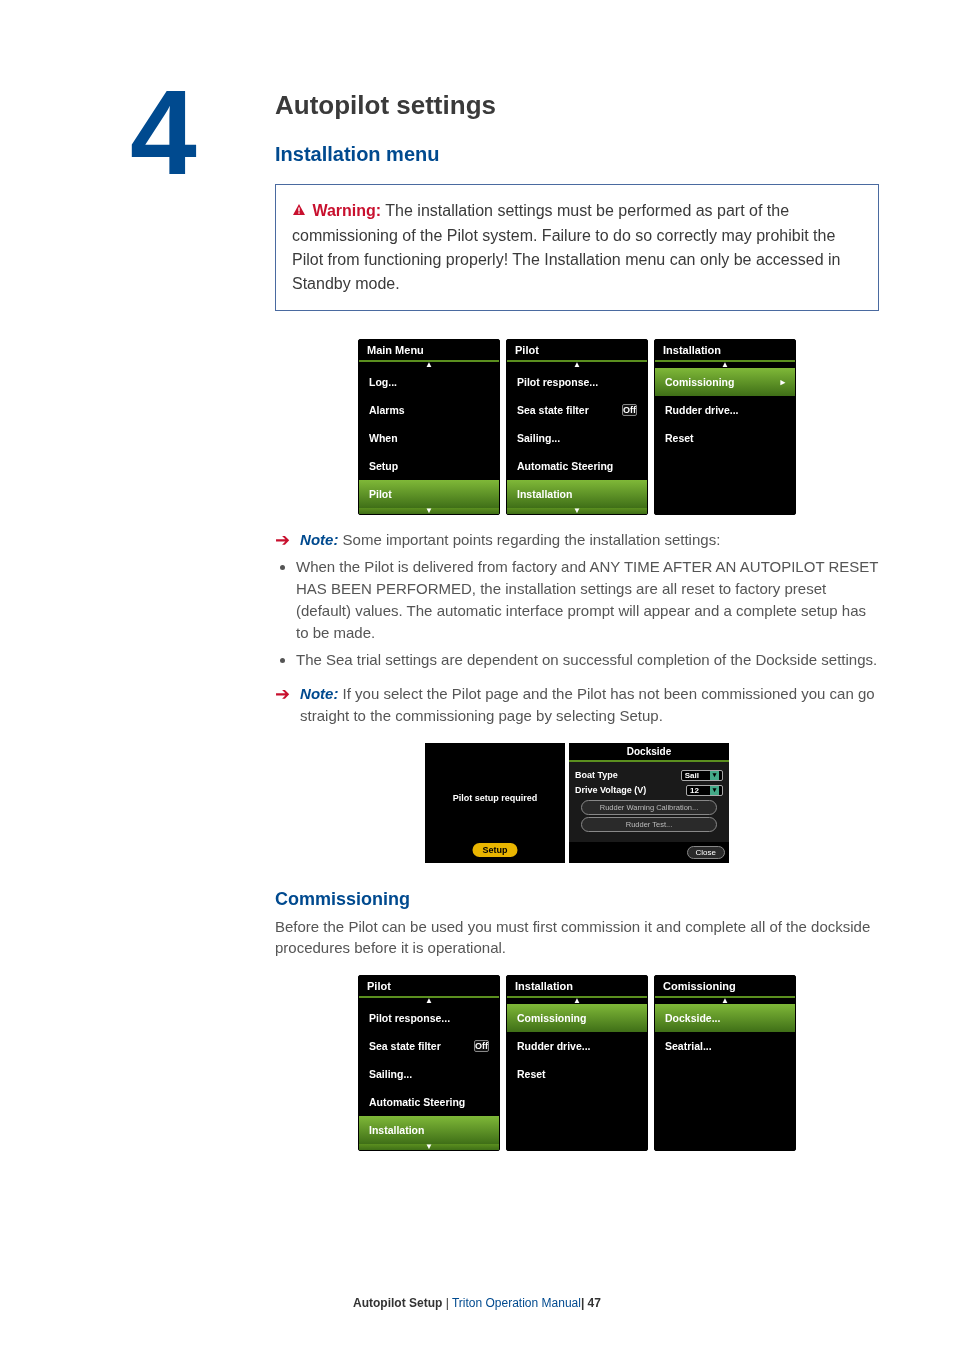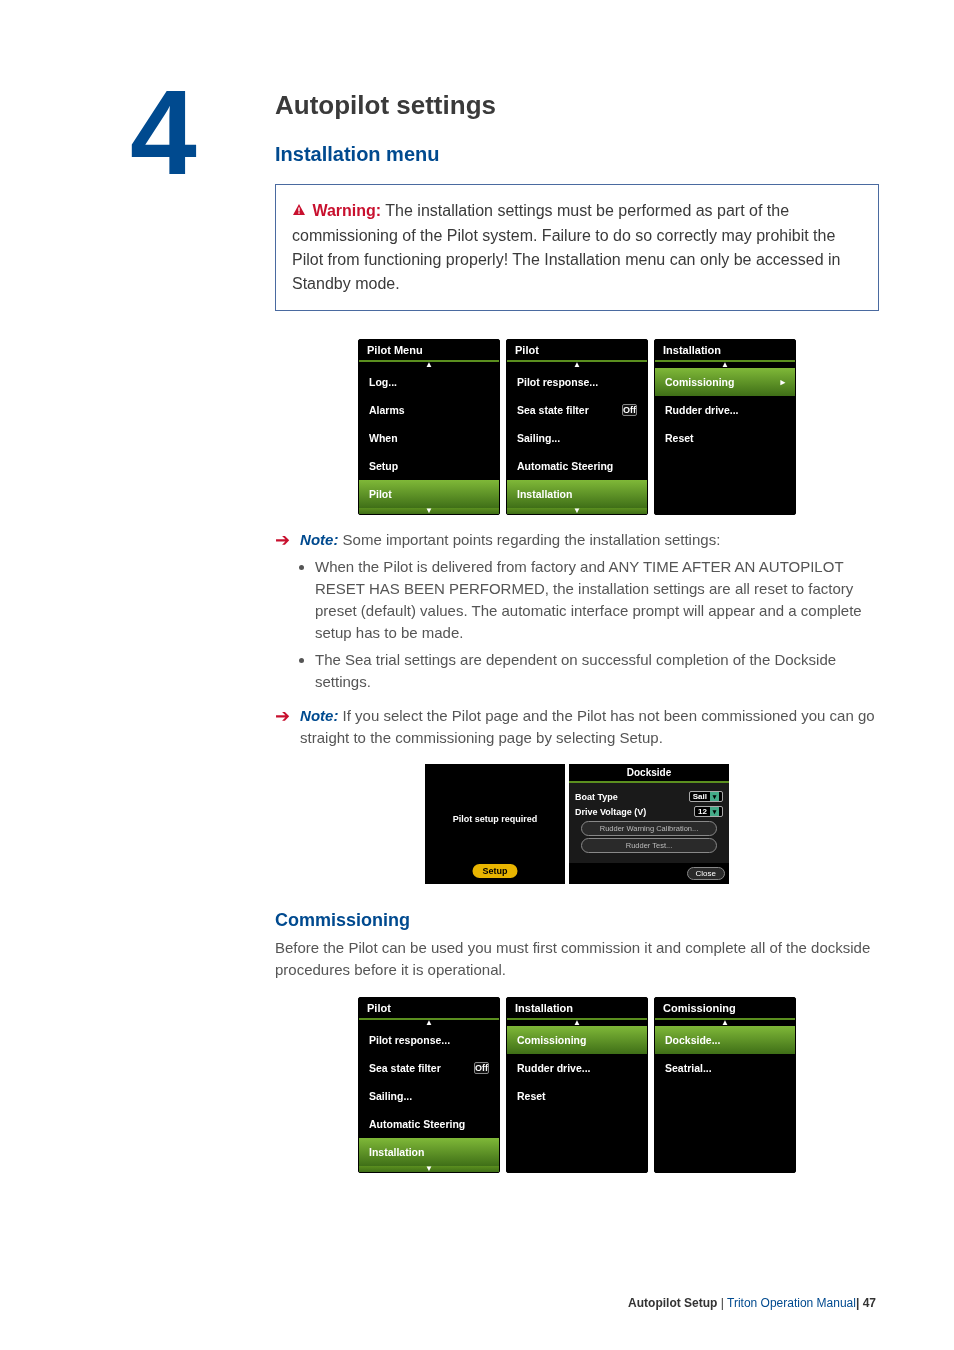--- a/index.html
+++ b/index.html
@@ -32,21 +32,21 @@
     margin-bottom: 28px;
     font-size: 16px;
     line-height: 1.5;
     color: #3a3a3a;
   }
   .warn-label { color: #c8102e; font-weight: 700; }
   .warn-icon { display: inline-block; vertical-align: -1px; margin-right: 2px; }
   .note-row { display: flex; align-items: flex-start; margin-top: 10px; font-size: 15px; line-height: 1.45; color: #555; }
   .arrow-icon { flex: 0 0 auto; margin-right: 10px; color: #c8102e; font-size: 18px; line-height: 1.3; }
   .note-label { color: #004a8f; font-weight: 700; font-style: italic; }
-  .bullet-list { margin: 4px 0 12px 40px; }
+  .bullet-list { margin: 4px 0 12px 21px; }
   .bullet-list li { font-size: 15px; line-height: 1.45; color: #555; margin-bottom: 6px; list-style: disc; }
   .para { font-size: 15px; line-height: 1.45; color: #555; margin-bottom: 8px; }
 
   
   .menus-row { display: flex; justify-content: center; gap: 6px; margin: 0 auto 14px auto; }
   .menu-panel { width: 142px; background: #000; border: 1px solid #000; border-radius: 2px; font-family: Arial, sans-serif; }
   .menu-header {
     background: #000; color: #fff; font-weight: 700; font-size: 11px;
     padding: 4px 8px; border-bottom: 2px solid #5B8F1F;
     display:flex; justify-content:space-between; align-items:center;
@@ -74,28 +74,28 @@
   }
   .dockside-left .msg { position:absolute; top:50px; width:100%; text-align:center; color:#fff; font-size:9px; font-weight:700; }
   .dockside-left .setup-btn {
     position:absolute; bottom:6px; left:50%; transform:translateX(-50%);
     background:#e9b500; color:#000; font-size:9px; font-weight:700; padding:2px 10px; border-radius:9px;
   }
   .dockside-right { width: 160px; background:#000; font-family:Arial, sans-serif; }
   .dlg-header { background:#000; color:#fff; font-size:10px; font-weight:700; text-align:center; padding:3px 4px; border-bottom:2px solid #5B8F1F;}
   .dlg-body { background:#1a1a1a; padding:8px 6px; }
   .dlg-row { display:flex; justify-content:space-between; align-items:center; color:#fff; font-size:9px; font-weight:700; margin-bottom:4px; white-space: nowrap; }
-  .dlg-select { background:#000; border:1px solid #aaa; padding:0 3px; font-size:8px; display:flex; align-items:center; gap:3px; border-radius:2px;}
+  .dlg-select { background:#000; border:1px solid #aaa; padding:0 3px; font-size:8px; display:flex; align-items:center; gap:11px; border-radius:2px;}
   .dlg-select .dd { background:#4a8; width:9px; height:9px; display:inline-flex; align-items:center; justify-content:center; font-size:7px; color:#000;}
   .dlg-btn { background:#2a2a2a; border:1px solid #888; color:#bbb; font-size:7.5px; text-align:center; padding:2px 0; border-radius:9px; margin:2px 6px; }
   .dlg-close { background:#2a2a2a; border:1px solid #888; color:#fff; font-size:8px; padding:1px 8px; border-radius:8px; float:right; margin:4px;}
 
   .footer {
     position: absolute; bottom: 40px; left: 0; right: 0;
-    display:flex; justify-content:flex-end; padding: 0 78px;
+    display:flex; justify-content:center; padding: 0 78px;
     font-size: 12px;
   }
   .footer .left { color:#333; }
   .footer .left .sec { font-weight:700; }
   .footer .left .man { color:#004a8f; }
   .footer .right { font-weight:700; color:#333; }
 </style>
 </head>
 <body>
 
@@ -113,21 +113,21 @@
             <rect x="6.3" y="9.3" width="1.4" height="1.4" fill="#fff"></rect>
           </svg>
       </span>
       <span class="warn-label">Warning:</span>
       <span>The installation settings must be performed as part of the commissioning of the Pilot system. Failure to do so correctly may prohibit the Pilot from functioning properly! The Installation menu can only be accessed in Standby mode.</span>
     </div>
 
     <div class="menus-row">
       <div class="menu-panel">
         <div class="menu-header">
-            <span>Pilot Menu</span>
+            <span>Main Menu</span>
           </div>
         <div class="scroll-caret">▲</div>
         <div class="menu-body" id="mm-main">
             <div class="menu-item">
               <span>Log...</span>
             </div>
             <div class="menu-item">
               <span>Alarms</span>
             </div>
             <div class="menu-item">

